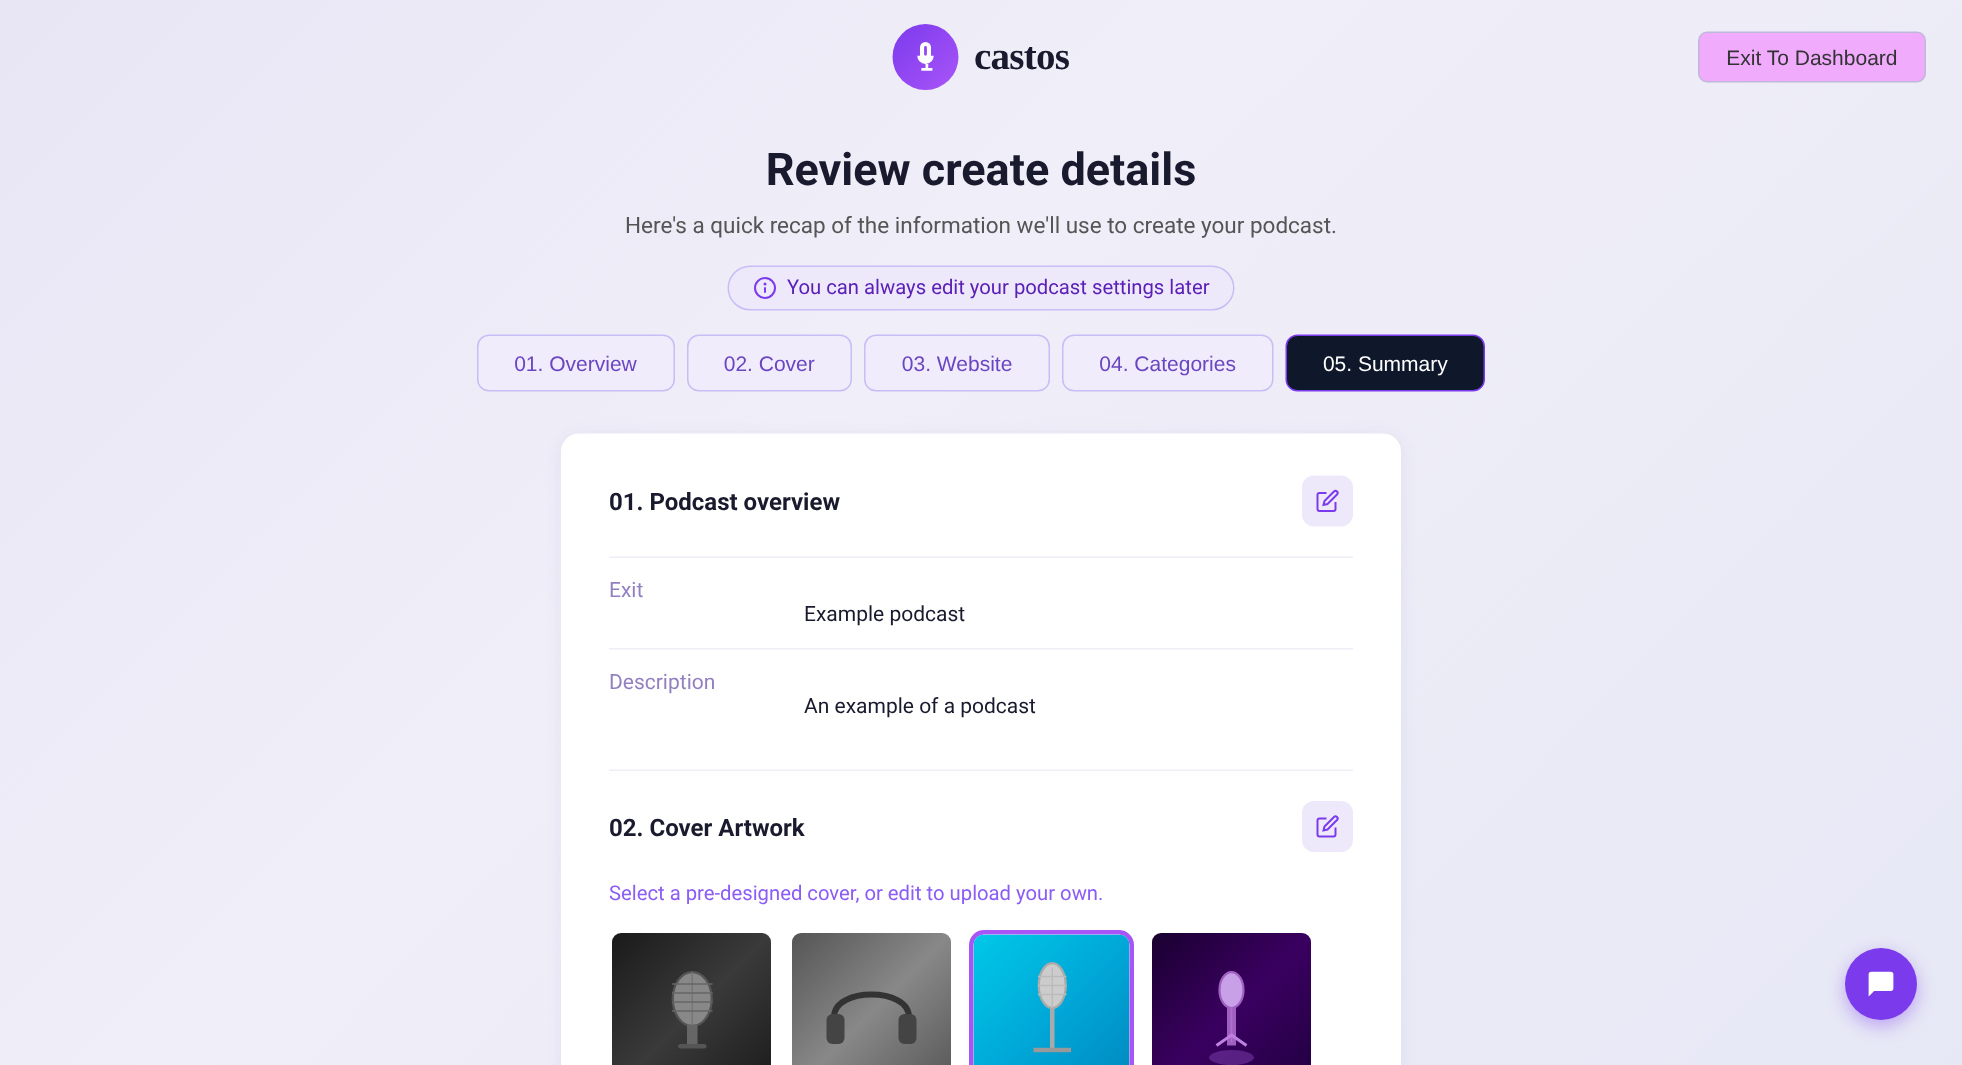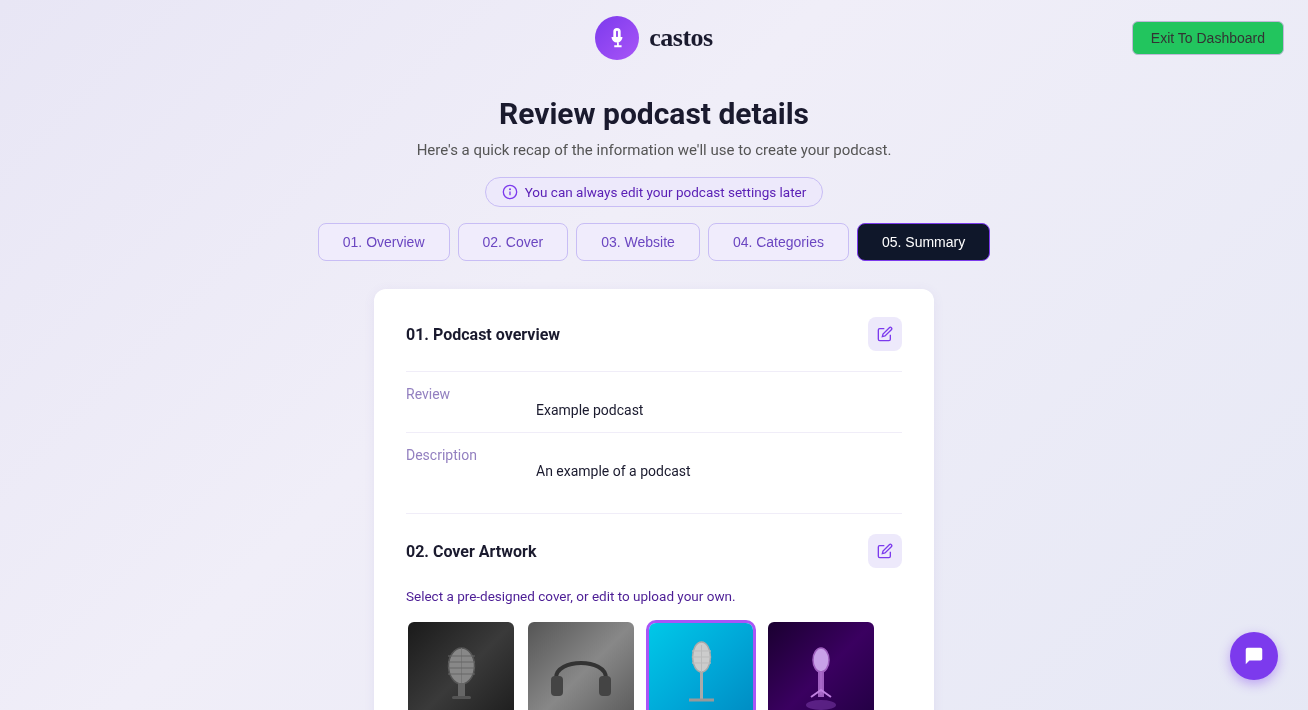--- a/index.html
+++ b/index.html
@@ -45,21 +45,21 @@
       font-weight: 700;
       color: #1a1a2e;
       letter-spacing: -0.5px;
     }
     .exit-btn {
       position: absolute;
       right: 24px;
       top: 50%;
       transform: translateY(-50%);
       border: 1px solid #c0b8d8;
-      background: #22c55e;
+      background: #f0abfc;
       color: #333;
       padding: 8px 18px;
       border-radius: 6px;
       font-size: 14px;
       cursor: pointer;
       font-weight: 500;
     }
 
     
     .main {
@@ -177,21 +177,21 @@
 
     .section-divider {
       height: 1px;
       background: #f0edf8;
       margin: 20px 0;
     }
 
     
     .cover-subtitle {
       font-size: 13.5px;
-      color: #4c1d95;
+      color: #8b5cf6;
       margin-bottom: 16px;
     }
     .cover-grid {
       display: flex;
       gap: 10px;
     }
     .cover-thumb {
       width: 110px;
       height: 110px;
       border-radius: 8px;
@@ -251,21 +251,21 @@
       <svg viewBox="0 0 24 24">
         <path d="M12 1a4 4 0 0 0-4 4v6a4 4 0 0 0 8 0V5a4 4 0 0 0-4-4zm-1 9V5a1 1 0 0 1 2 0v5a1 1 0 0 1-2 0zm-5 1a6 6 0 0 0 12 0h-2a4 4 0 0 1-8 0H6zm6 6v3h-3v2h8v-2h-3v-3z"></path>
       </svg>
     </div>
     <span class="logo-text">castos</span>
   </div>
   <button class="exit-btn">Exit To Dashboard</button>
 </div>
 
 <div class="main">
-  <h1 class="page-title">Review podcast details</h1>
+  <h1 class="page-title">Review create details</h1>
   <p class="page-subtitle">Here's a quick recap of the information we'll use to create your podcast.</p>
 
   <div class="info-badge">
     <svg viewBox="0 0 24 24" fill="none" stroke="#7c3aed" stroke-width="2">
       <circle cx="12" cy="12" r="10"></circle>
       <line x1="12" y1="8" x2="12" y2="8" stroke-linecap="round" stroke-width="3"></line>
       <line x1="12" y1="12" x2="12" y2="16" stroke-linecap="round" stroke-width="2"></line>
     </svg>
     <span>You can always edit your podcast settings later</span>
   </div>
@@ -284,21 +284,21 @@
       <h2 class="section-title">01. Podcast overview</h2>
       <button class="edit-btn">
         <svg viewBox="0 0 24 24" fill="none" stroke="#7c3aed" stroke-width="2">
           <path d="M11 4H4a2 2 0 0 0-2 2v14a2 2 0 0 0 2 2h14a2 2 0 0 0 2-2v-7"></path>
           <path d="M18.5 2.5a2.121 2.121 0 0 1 3 3L12 15l-4 1 1-4 9.5-9.5z"></path>
         </svg>
       </button>
     </div>
 
     <div class="info-row">
-      <span class="info-label">Review</span>
+      <span class="info-label">Exit</span>
       <span class="info-value">Example podcast</span>
     </div>
     <div class="info-row">
       <span class="info-label">Description</span>
       <span class="info-value">An example of a podcast</span>
     </div>
 
     <div class="section-divider"></div>
 
     <div class="section-header">

